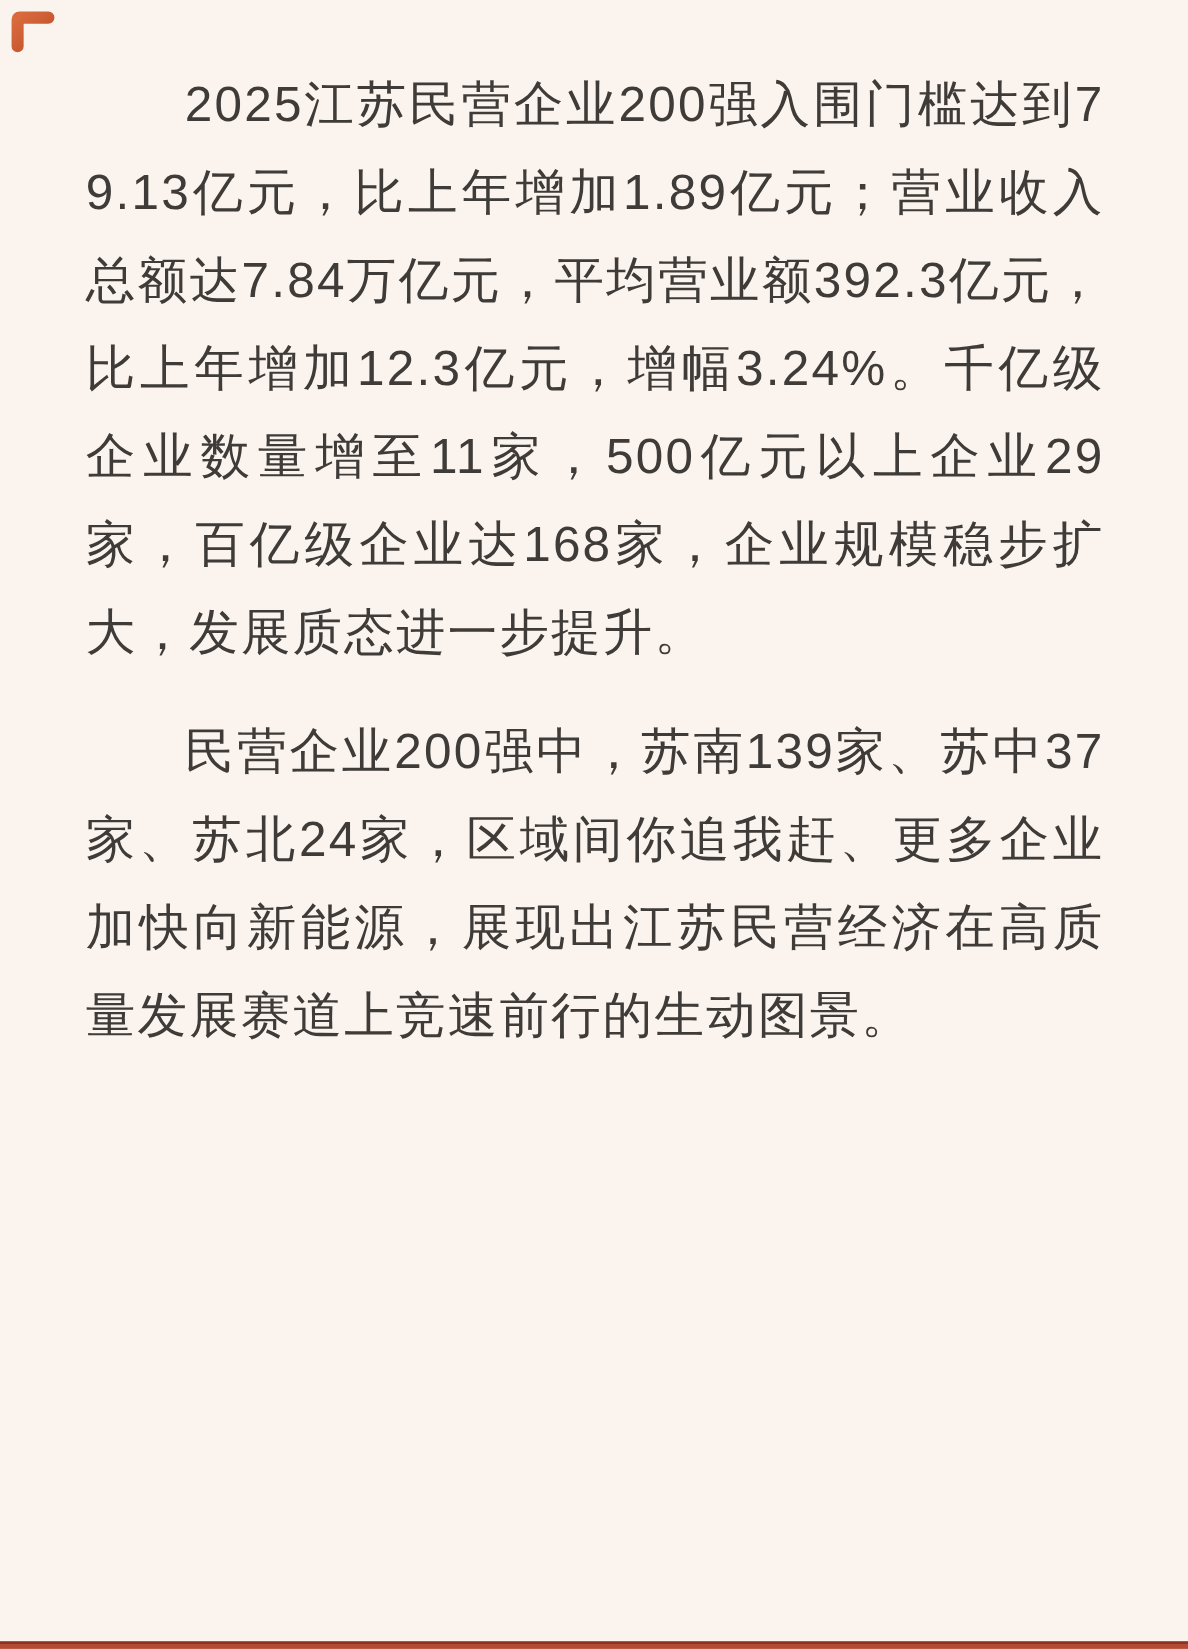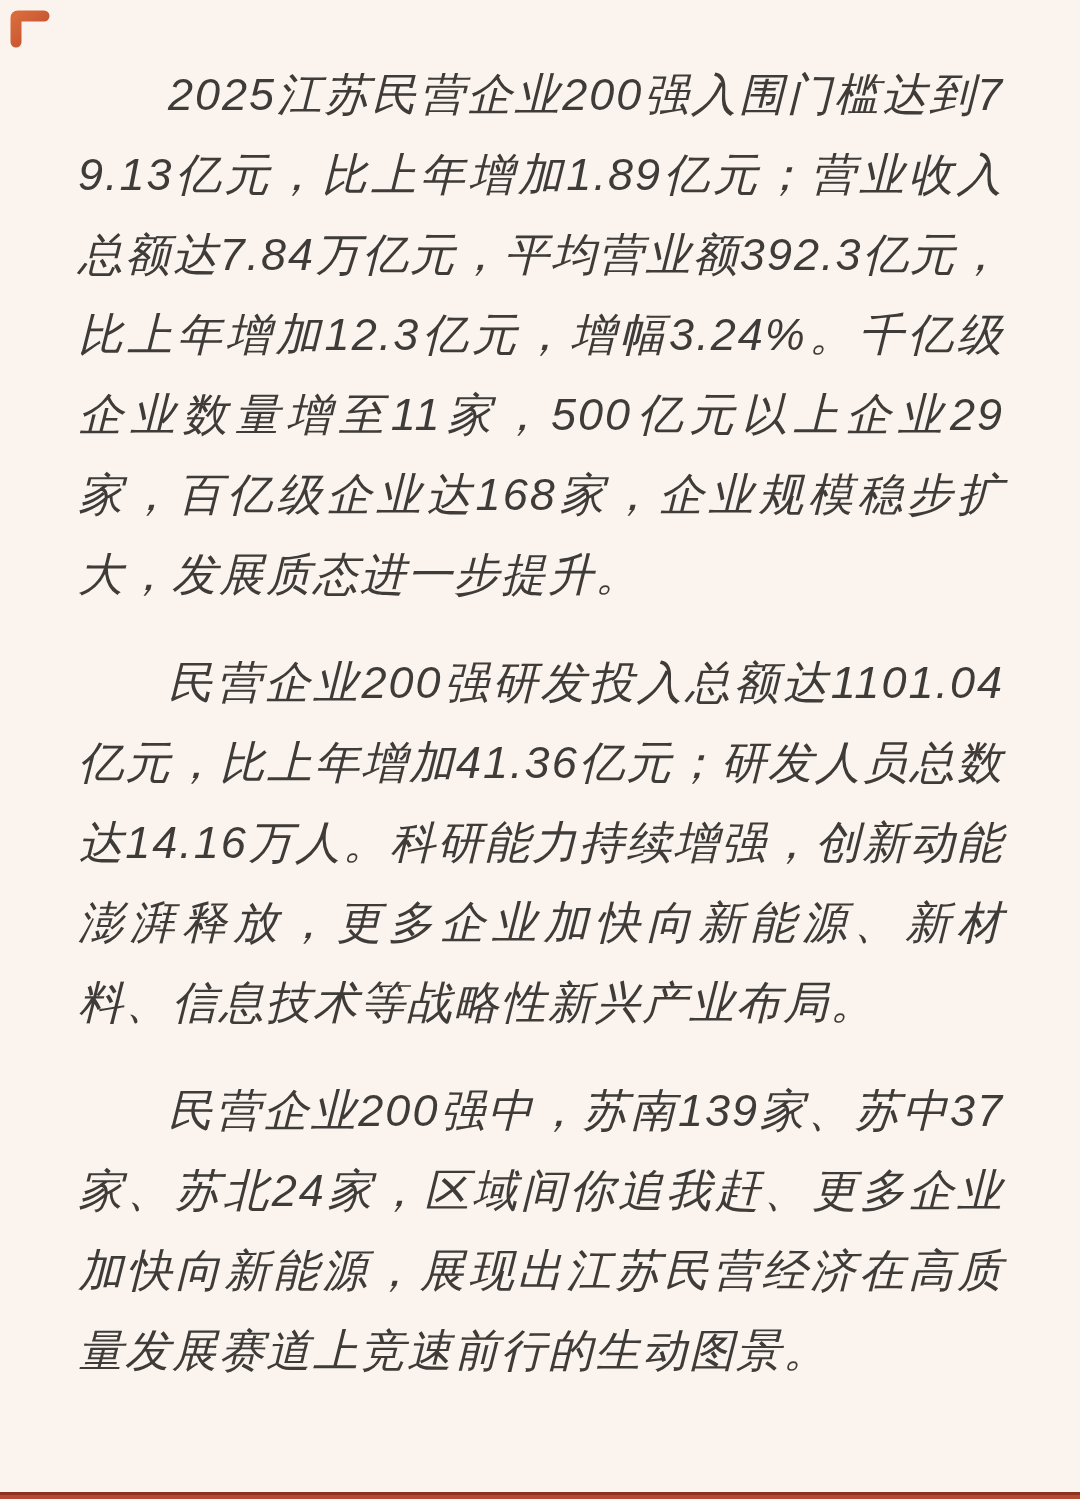--- a/index.html
+++ b/index.html
@@ -11,21 +11,20 @@
   }
   * { margin: 0; padding: 0; box-sizing: border-box; }
   html, body { background: var(--bg); }
   .page {
     position: relative;
     width: 1080px;
     height: 1499px;
     background: var(--bg);
     overflow: hidden;
     font-family: "Liberation Sans", "DejaVu Sans", sans-serif;
-    font-style: italic;
   }
   .corner-bracket {
     position: absolute;
     top: 5px;
     left: 5px;
     width: 46px;
     height: 44px;
   }
   .article {
     padding: 55px 76px 0 78px;
@@ -61,19 +60,18 @@
       <linearGradient id="bracketGrad" x1="0" y1="0" x2="1" y2="1">
         <stop offset="0" stop-color="#d96a3c"></stop>
         <stop offset="1" stop-color="#c04e2c"></stop>
       </linearGradient>
     </defs>
     <path d="M11 37 V13 Q11 11 13 11 H39" fill="none" stroke="url(#bracketGrad)" stroke-width="11" stroke-linecap="round" stroke-linejoin="round"></path>
   </svg>
 
   <div class="article">
       <p class="para">2025江苏民营企业200强入围门槛达到79.13亿元，比上年增加1.89亿元；营业收入总额达7.84万亿元，平均营业额392.3亿元，比上年增加12.3亿元，增幅3.24%。千亿级企业数量增至11家，500亿元以上企业29家，百亿级企业达168家，企业规模稳步扩大，发展质态进一步提升。</p>
-      <p class="para">民营企业200强研发投入总额达1101.04亿元，比上年增加41.36亿元；研发人员总数达14.16万人。科研能力持续增强，创新动能澎湃释放，更多企业加快向新能源、新材料、信息技术等战略性新兴产业布局。</p>
       <p class="para">民营企业200强中，苏南139家、苏中37家、苏北24家，区域间你追我赶、更多企业加快向新能源，展现出江苏民营经济在高质量发展赛道上竞速前行的生动图景。</p>
     </div>
 
   <div class="bottom-bar"></div>
 
 </div>
 
 </body></html>

